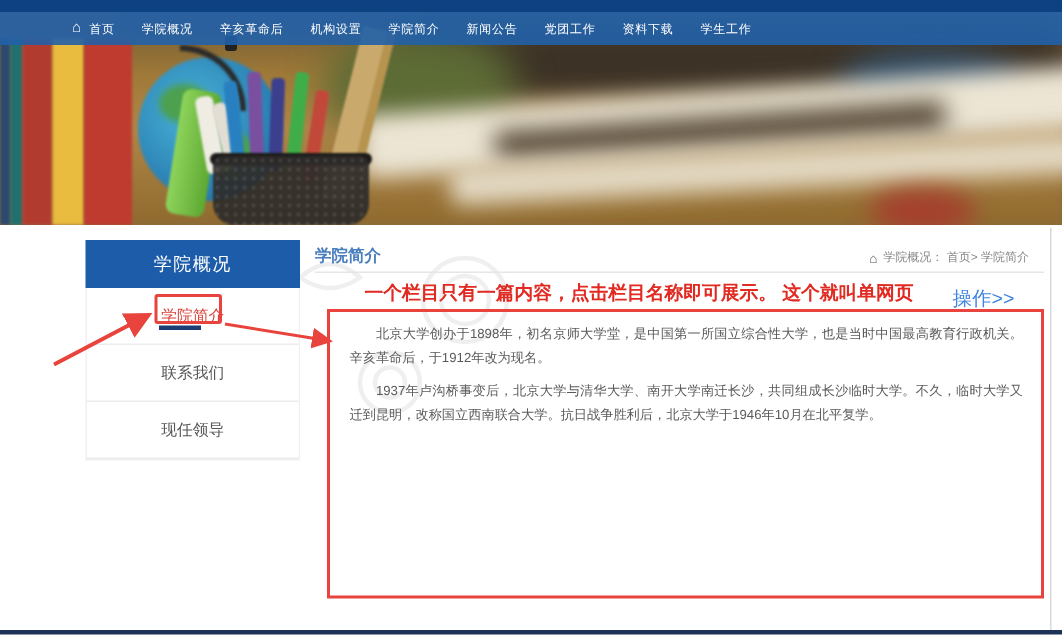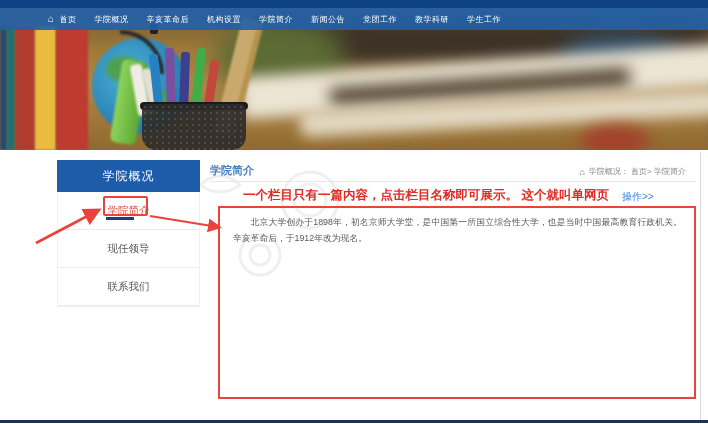--- a/index.html
+++ b/index.html
@@ -71,21 +71,21 @@
   .side-item.active { color:#d9453c; }
   #active-underline { position:absolute; left:49px; top:57px; width:28px; height:3px; background:#1b3f75; z-index:5; }
 
   
   #main { position:absolute; left:210px; top:155px; width:486px; z-index:4; }
   #main-title { position:absolute; left:0; top:8px; font-size:11px; color:#4a7fbe; }
   #breadcrumb { position:absolute; right:10px; top:11px; font-size:8px; color:#888; display:flex; align-items:center; white-space:nowrap; }
   #crumb-home { color:#555; font-size:9px; margin-right:4px; }
   #title-divider { position:absolute; left:0; top:26px; width:486px; height:1px; background:#e6e6e6; }
   #headline { position:absolute; left:33px; top:32px; font-size:12.5px; font-weight:bold; color:#e02a22; white-space:nowrap; }
-  #action-link { position:absolute; left:412px; top:35px; font-size:10px; color:#3e83e0; cursor:pointer; }
+  #action-link { position:absolute; left:425px; top:35px; font-size:13px; color:#3e83e0; cursor:pointer; }
 
   #article-box { position:absolute; left:8px; top:51px; width:478px; height:193px; border:2px solid #e8433c; background:transparent; padding:7px 12px 0 13px; }
   #article-box p { font-size:8.8px; line-height:15.6px; color:#5a5a5a; text-indent:2em; text-align:justify; margin-bottom:7px; }
 
   
   #anno-rect { position:absolute; left:103px; top:196px; width:45px; height:20px; border:2px solid #e8433c; border-radius:2px; z-index:8; }
 
   
   #arrows { position:absolute; left:0; top:0; width:708px; height:424px; z-index:9; pointer-events:none; }
 </style>
@@ -130,59 +130,60 @@
   <div id="top-strip"></div>
 
   <nav id="navbar">
       <a class="nav-item"><span class="nav-home-ico">⌂</span>首页</a>
       <a class="nav-item">学院概况</a>
       <a class="nav-item">辛亥革命后</a>
       <a class="nav-item">机构设置</a>
       <a class="nav-item">学院简介</a>
       <a class="nav-item">新闻公告</a>
       <a class="nav-item">党团工作</a>
-      <a class="nav-item">教学科研</a>
+      <a class="nav-item">资料下载</a>
       <a class="nav-item">学生工作</a>
     </nav>
 
   <div id="content-bg"></div>
   <svg id="watermark" width="170" height="135" viewBox="0 0 170 135">
     <g fill="none" stroke="#ececec" stroke-width="3">
       <circle cx="120" cy="45" r="28"></circle>
         <circle cx="120" cy="45" r="16"></circle>
       <circle cx="70" cy="100" r="20"></circle>
         <circle cx="70" cy="100" r="10"></circle>
       <path d="M10 30 q20 -18 40 0 q-20 14 -40 0z"></path>
     </g>
   </svg>
   <div id="right-edge"></div>
   <div id="footer-line"></div>
 
   <aside id="sidebar">
     <div id="side-header">学院概况</div>
     <div id="side-list">
         <div class="side-item active">学院简介</div>
+        <div class="side-item">联系我们</div>
         <div class="side-item">现任领导</div>
-        <div class="side-item">联系我们</div>
       </div>
     <div id="active-underline"></div>
   </aside>
 
   <main id="main">
     <h2 id="main-title">学院简介</h2>
     <div id="breadcrumb">
       <span id="crumb-home">⌂</span>
       <span>学院概况：</span>&nbsp;
       <span>首页&gt; 学院简介</span>
     </div>
     <div id="title-divider"></div>
     <div id="headline">一个栏目只有一篇内容，点击栏目名称即可展示。 这个就叫单网页</div>
     <a id="action-link">操作&gt;&gt;</a>
     <div id="article-box">
         <p>北京大学创办于1898年，初名京师大学堂，是中国第一所国立综合性大学，也是当时中国最高教育行政机关。辛亥革命后，于1912年改为现名。</p>
+        <p>1937年卢沟桥事变后，北京大学与清华大学、南开大学南迁长沙，共同组成长沙临时大学。不久，临时大学又迁到昆明，改称国立西南联合大学。抗日战争胜利后，北京大学于1946年10月在北平复学。</p>
       </div>
   </main>
 
   <div id="anno-rect"></div>
 
   <svg id="arrows" viewBox="0 0 708 424">
     <defs>
       <marker id="ah" markerWidth="7" markerHeight="7" refX="5" refY="3.5" orient="auto">
         <path d="M0,0 L7,3.5 L0,7 z" fill="#e8433c"></path>
       </marker>

